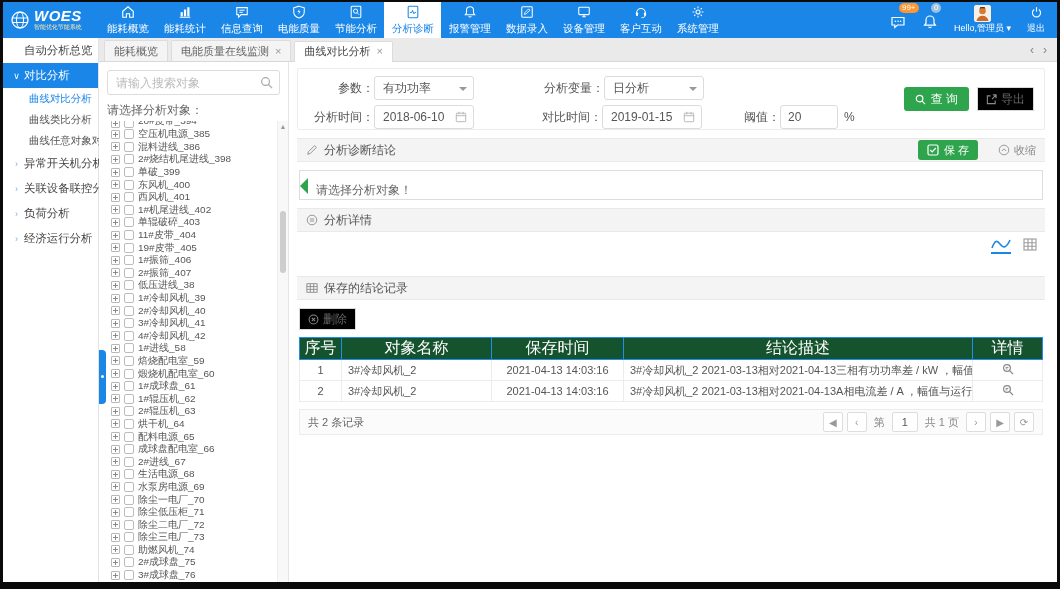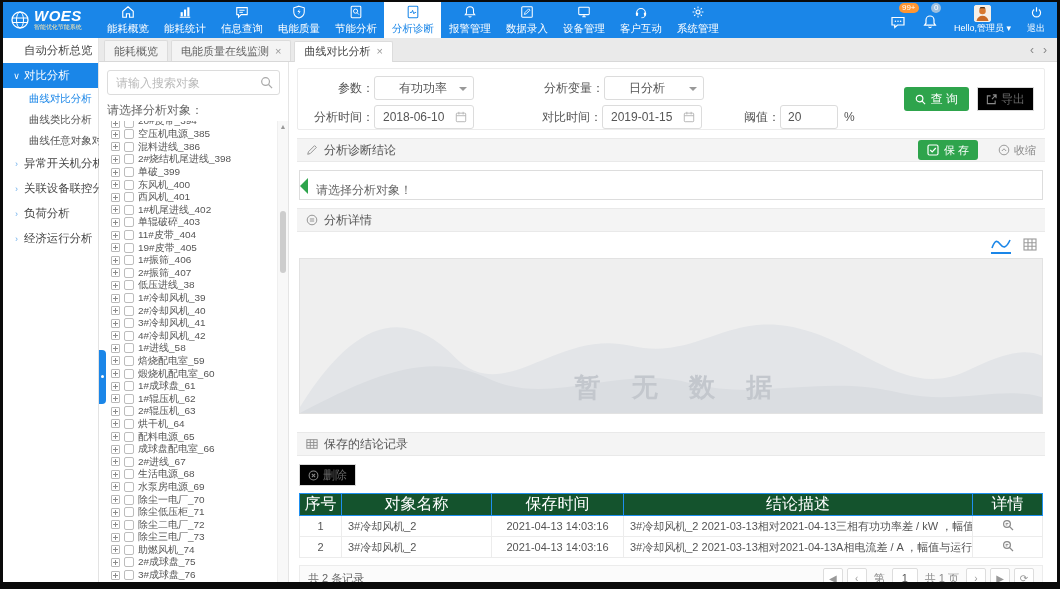--- a/index.html
+++ b/index.html
@@ -72,21 +72,21 @@
   .vscroll{position:absolute;right:0;top:0;bottom:0;width:11px;background:#f8f8f8;border-left:1px solid #efefef}
   .sb-up{display:block;text-align:center;font-size:7px;color:#999;height:11px;line-height:11px;cursor:pointer}
   .sb-thumb{position:absolute;left:2px;top:90px;width:6px;height:62px;background:#cdcdcd;border-radius:3px;cursor:pointer}
   
   .main{flex:1;min-width:0;padding:6px 12px 0 8px;background:#fff;overflow:hidden}
   .filter-card{border:1px solid #ececec;border-radius:2px;position:relative;padding:7px 10px;height:62px}
   .f-row{display:flex;align-items:center;height:24px;margin-bottom:5px}
   .f-label{width:66px;text-align:right;color:#555;flex:none;white-space:nowrap}
   .gap{width:38px;flex:none}
   .select{width:100px;height:24px;border:1px solid #dcdcdc;border-radius:3px;display:flex;align-items:center;
-    padding:0 18px 0 24px;position:relative;color:#555;background:#fff;cursor:pointer}
+    padding:0 18px 0 8px;position:relative;color:#555;background:#fff;cursor:pointer}
   .caret{position:absolute;right:6px;top:10px;border:4px solid transparent;border-top-color:#999}
   .datebox{width:100px;height:24px;border:1px solid #dcdcdc;border-radius:3px;display:flex;align-items:center;
     justify-content:space-between;padding:0 6px 0 8px;color:#555;cursor:pointer}
   .datebox svg{width:12px;height:12px;color:#b5b5b5}
   .th-input{width:58px;height:24px;border:1px solid #dcdcdc;border-radius:3px;padding:0 7px;font-size:12px;color:#555;outline:none}
   .th-unit{margin-left:6px;color:#555}
   .fc-buttons{position:absolute;right:10px;top:18px;display:flex;gap:8px}
   .btn-green{background:#2ea44c;color:#fff;border:none;border-radius:3px;height:24px;padding:0 11px;display:flex;
     align-items:center;gap:5px;font-size:12px;cursor:pointer}
   .btn-green svg{width:11px;height:11px}
@@ -727,27 +727,20 @@
                   <path d="M1 11C4 3 6 3 9 7s6 5 10-4" fill="none" stroke="#1a86e8" stroke-width="1.6"></path>
                 </svg>
             </span>
             <span class="chart-toggle grid">
               <svg viewBox="0 0 14 13">
                   <rect x="1" y="1" width="12" height="11" fill="none" stroke="currentColor" stroke-width="1.1"></rect>
                   <path d="M1 4.7h12M1 8.3h12M5 1v11M9 1v11" stroke="currentColor" stroke-width="1.1"></path>
                 </svg>
             </span>
           </div>
-          <div class="placeholder">
-            <svg viewBox="0 0 740 156" preserveAspectRatio="none">
-              <path d="M0 150 C55 60 105 48 155 100 C205 150 255 70 330 88 C400 104 430 46 510 74 C570 94 610 142 668 112 C700 96 722 90 740 98 L740 156 L0 156 Z" fill="#e3e5e8"></path>
-              <path d="M0 156 C75 116 130 92 190 122 C250 150 320 106 390 126 C460 144 520 116 600 136 C655 148 700 128 740 140 L740 156 Z" fill="#dadde1"></path>
-            </svg>
-            <span class="empty-text">暂 无 数 据</span>
-          </div>
 
           <div class="sec-head" style="margin-top:18px">
             <svg viewBox="0 0 14 14">
                 <rect x="1" y="2" width="12" height="10" fill="none" stroke="currentColor" stroke-width="1.1"></rect>
                 <path d="M1 5.3h12M1 8.6h12M5 2v10M9 2v10" stroke="currentColor" stroke-width="1.1"></path>
               </svg>
             <span>保存的结论记录</span>
           </div>
           <div class="del-row">
             <button class="btn-plain sm">

